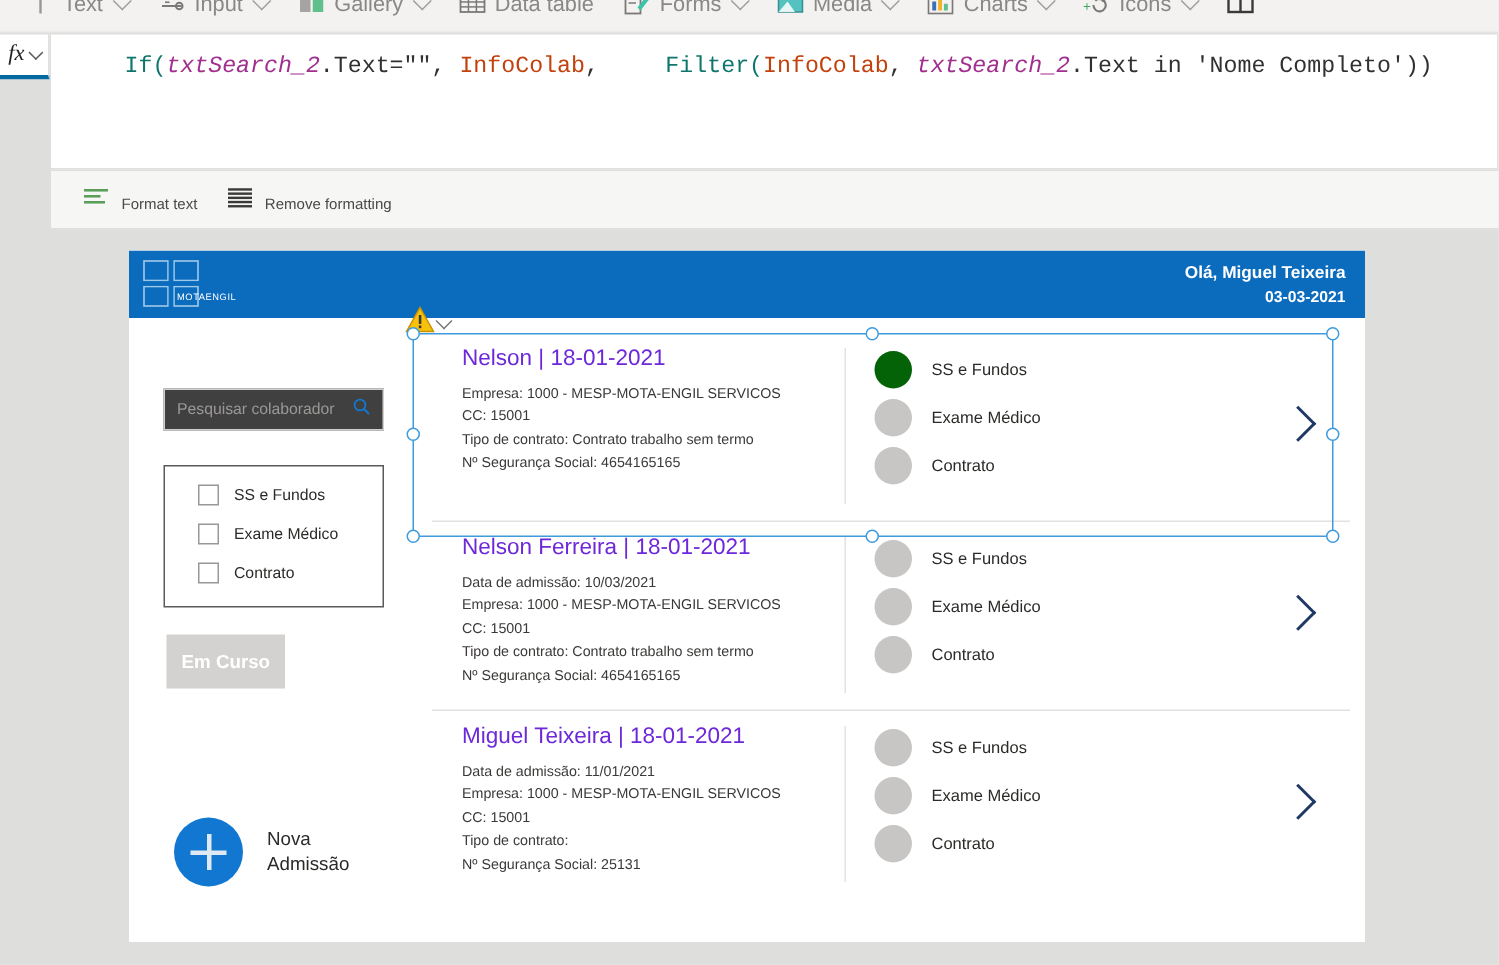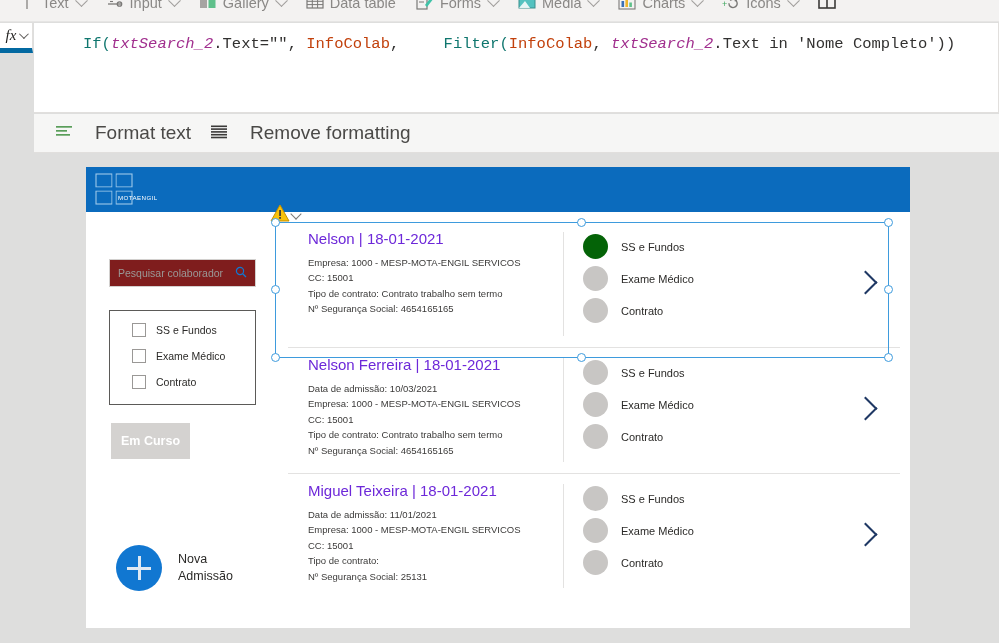--- a/index.html
+++ b/index.html
@@ -37,21 +37,21 @@
     border-right: 1.6px solid #a19f9d; border-bottom: 1.6px solid #a19f9d;
     transform: rotate(45deg) translate(-2px,-2px);
     margin-left: 2px;
   }
   .rb-ico { display: inline-flex; align-items: center; justify-content: center; width: 18px; height: 18px; }
 
   
   .fx-box {
     position: absolute; left: 0; top: 23px; width: 33px; height: 30px;
     background: #ffffff;
-    border-right: 1px solid #e1dfdd; border-bottom: 5px solid #0369a1;
+    border-right: 1px solid #e1dfdd; border-bottom: 3px solid #0369a1;
     display: flex; align-items: center; justify-content: center; gap: 3px;
   }
   .fx-label {
     font-family: "Liberation Serif", serif; font-style: italic;
     font-size: 15px; color: #201f1e; line-height: 1;
   }
   .fx-caret {
     display: inline-block; width: 7px; height: 7px;
     border-right: 1.4px solid #605e5c; border-bottom: 1.4px solid #605e5c;
     transform: rotate(45deg) translateY(-2px);
@@ -78,21 +78,21 @@
   .tk-tbl  { color: #c2410c; }
   .tk-plain{ color: #323130; }
 
   
   .fmt-bar {
     position: absolute; left: 34px; top: 114px; width: 965px; height: 39px;
     background: #f6f6f5;
     border-bottom: 1px solid #e1dfdd;
     display: flex; align-items: center; padding-left: 22px; gap: 20px;
   }
-  .fmt-btn { display: flex; align-items: flex-start; gap: 22px; color: #4a4947; font-size: 19px; }
+  .fmt-btn { display: flex; align-items: flex-end; gap: 8px; color: #4a4947; font-size: 10px; }
   .fmt-left { position: absolute; left: 0; top: 114px; width: 34px; height: 39px; background: #dededd; }
 
   
   .canvas-bg { position: absolute; left: 0; top: 153px; width: 999px; height: 490px; background: #dededd; }
 
   
   .app {
     position: absolute; left: 86px; top: 167px; width: 824px; height: 461px;
     background: #ffffff;
     overflow: hidden;
@@ -106,21 +106,21 @@
   .logo-wrap { position: absolute; left: 8px; top: 6px; width: 100px; height: 33px; }
   .greet {
     position: absolute; right: 13px; top: 7px; text-align: right;
     color: #ffffff; font-size: 11.5px; font-weight: bold; line-height: 1.45;
   }
   .greet .date { font-size: 10.5px; font-weight: bold; }
 
   
   .search-box {
     position: absolute; left: 23px; top: 92px; width: 147px; height: 28px;
-    border: 1px solid #d2d0ce; background: #7f1d1d;
+    border: 1px solid #d2d0ce; background: #404040;
     display: flex; align-items: center; padding: 0 8px;
   }
   .search-ph { color: #9a9896; font-size: 10.5px; flex: 1; }
 
   .chk-panel {
     position: absolute; left: 23px; top: 143px; width: 147px; height: 95px;
     border: 1.6px solid #5b5a58; background: #ffffff;
     padding: 12px 0 0 22px;
   }
   .chk-row { display: flex; align-items: center; gap: 10px; margin-bottom: 12px; }
@@ -351,20 +351,24 @@
         <svg width="100" height="33" viewBox="0 0 100 33">
           <rect x="2" y="1" width="16" height="13" fill="none" stroke="#9ec8ea" stroke-width="1.1"></rect>
           <rect x="22" y="1" width="16" height="13" fill="none" stroke="#9ec8ea" stroke-width="1.1"></rect>
           <rect x="2" y="18" width="16" height="13" fill="none" stroke="#9ec8ea" stroke-width="1.1"></rect>
           <rect x="22" y="18" width="16" height="13" fill="none" stroke="#9ec8ea" stroke-width="1.1"></rect>
           <rect x="18.5" y="0" width="3" height="32" fill="#0b6bbd"></rect>
           <rect x="0" y="14.5" width="40" height="3" fill="#0b6bbd"></rect>
           <text x="24" y="27" font-family="Liberation Sans, sans-serif" font-size="6.2" fill="#ffffff" letter-spacing="0.4">MOTAENGIL</text>
         </svg>
       </div>
+      <div class="greet">
+        <div>Olá, Miguel Teixeira</div>
+        <div class="date">03-03-2021</div>
+      </div>
     </div>
 
     <div class="search-box">
       <span class="search-ph">Pesquisar colaborador</span>
       <span>
         <svg width="12" height="12" viewBox="0 0 12 12">
           <circle cx="5" cy="5" r="3.6" fill="none" stroke="#1177d1" stroke-width="1.2"></circle>
           <line x1="7.7" y1="7.7" x2="11" y2="11" stroke="#1177d1" stroke-width="1.3"></line>
         </svg>
       </span>

